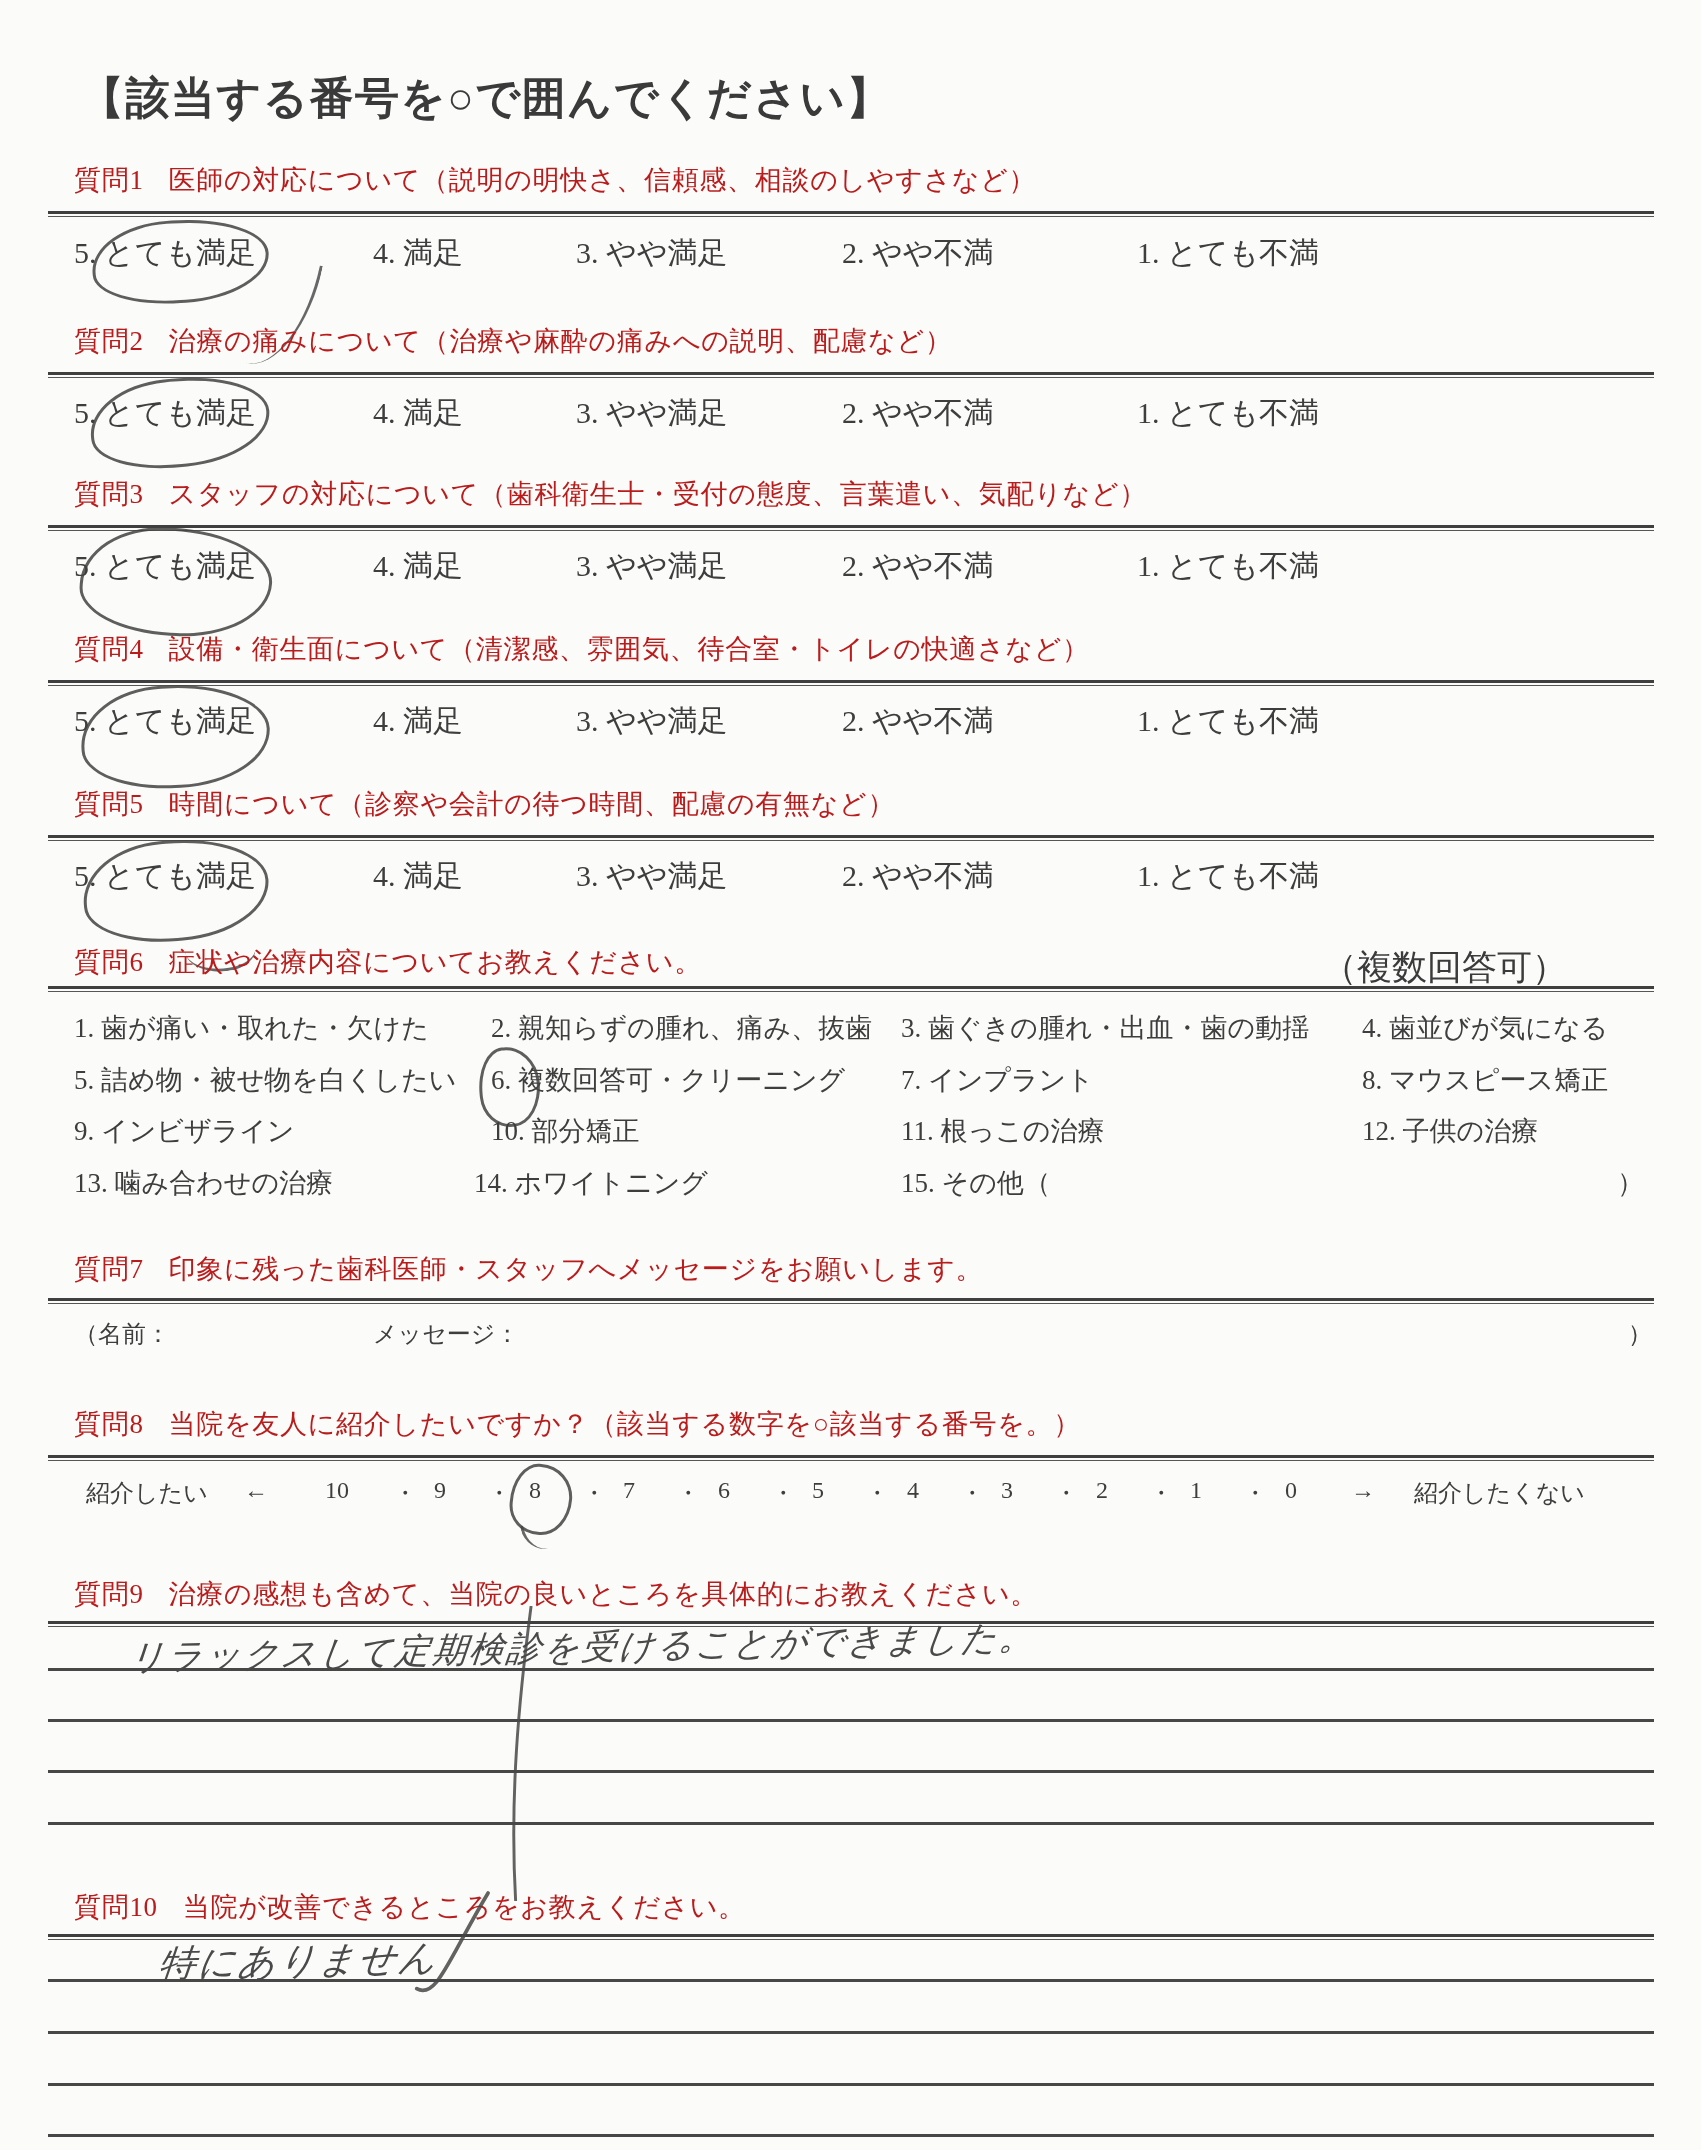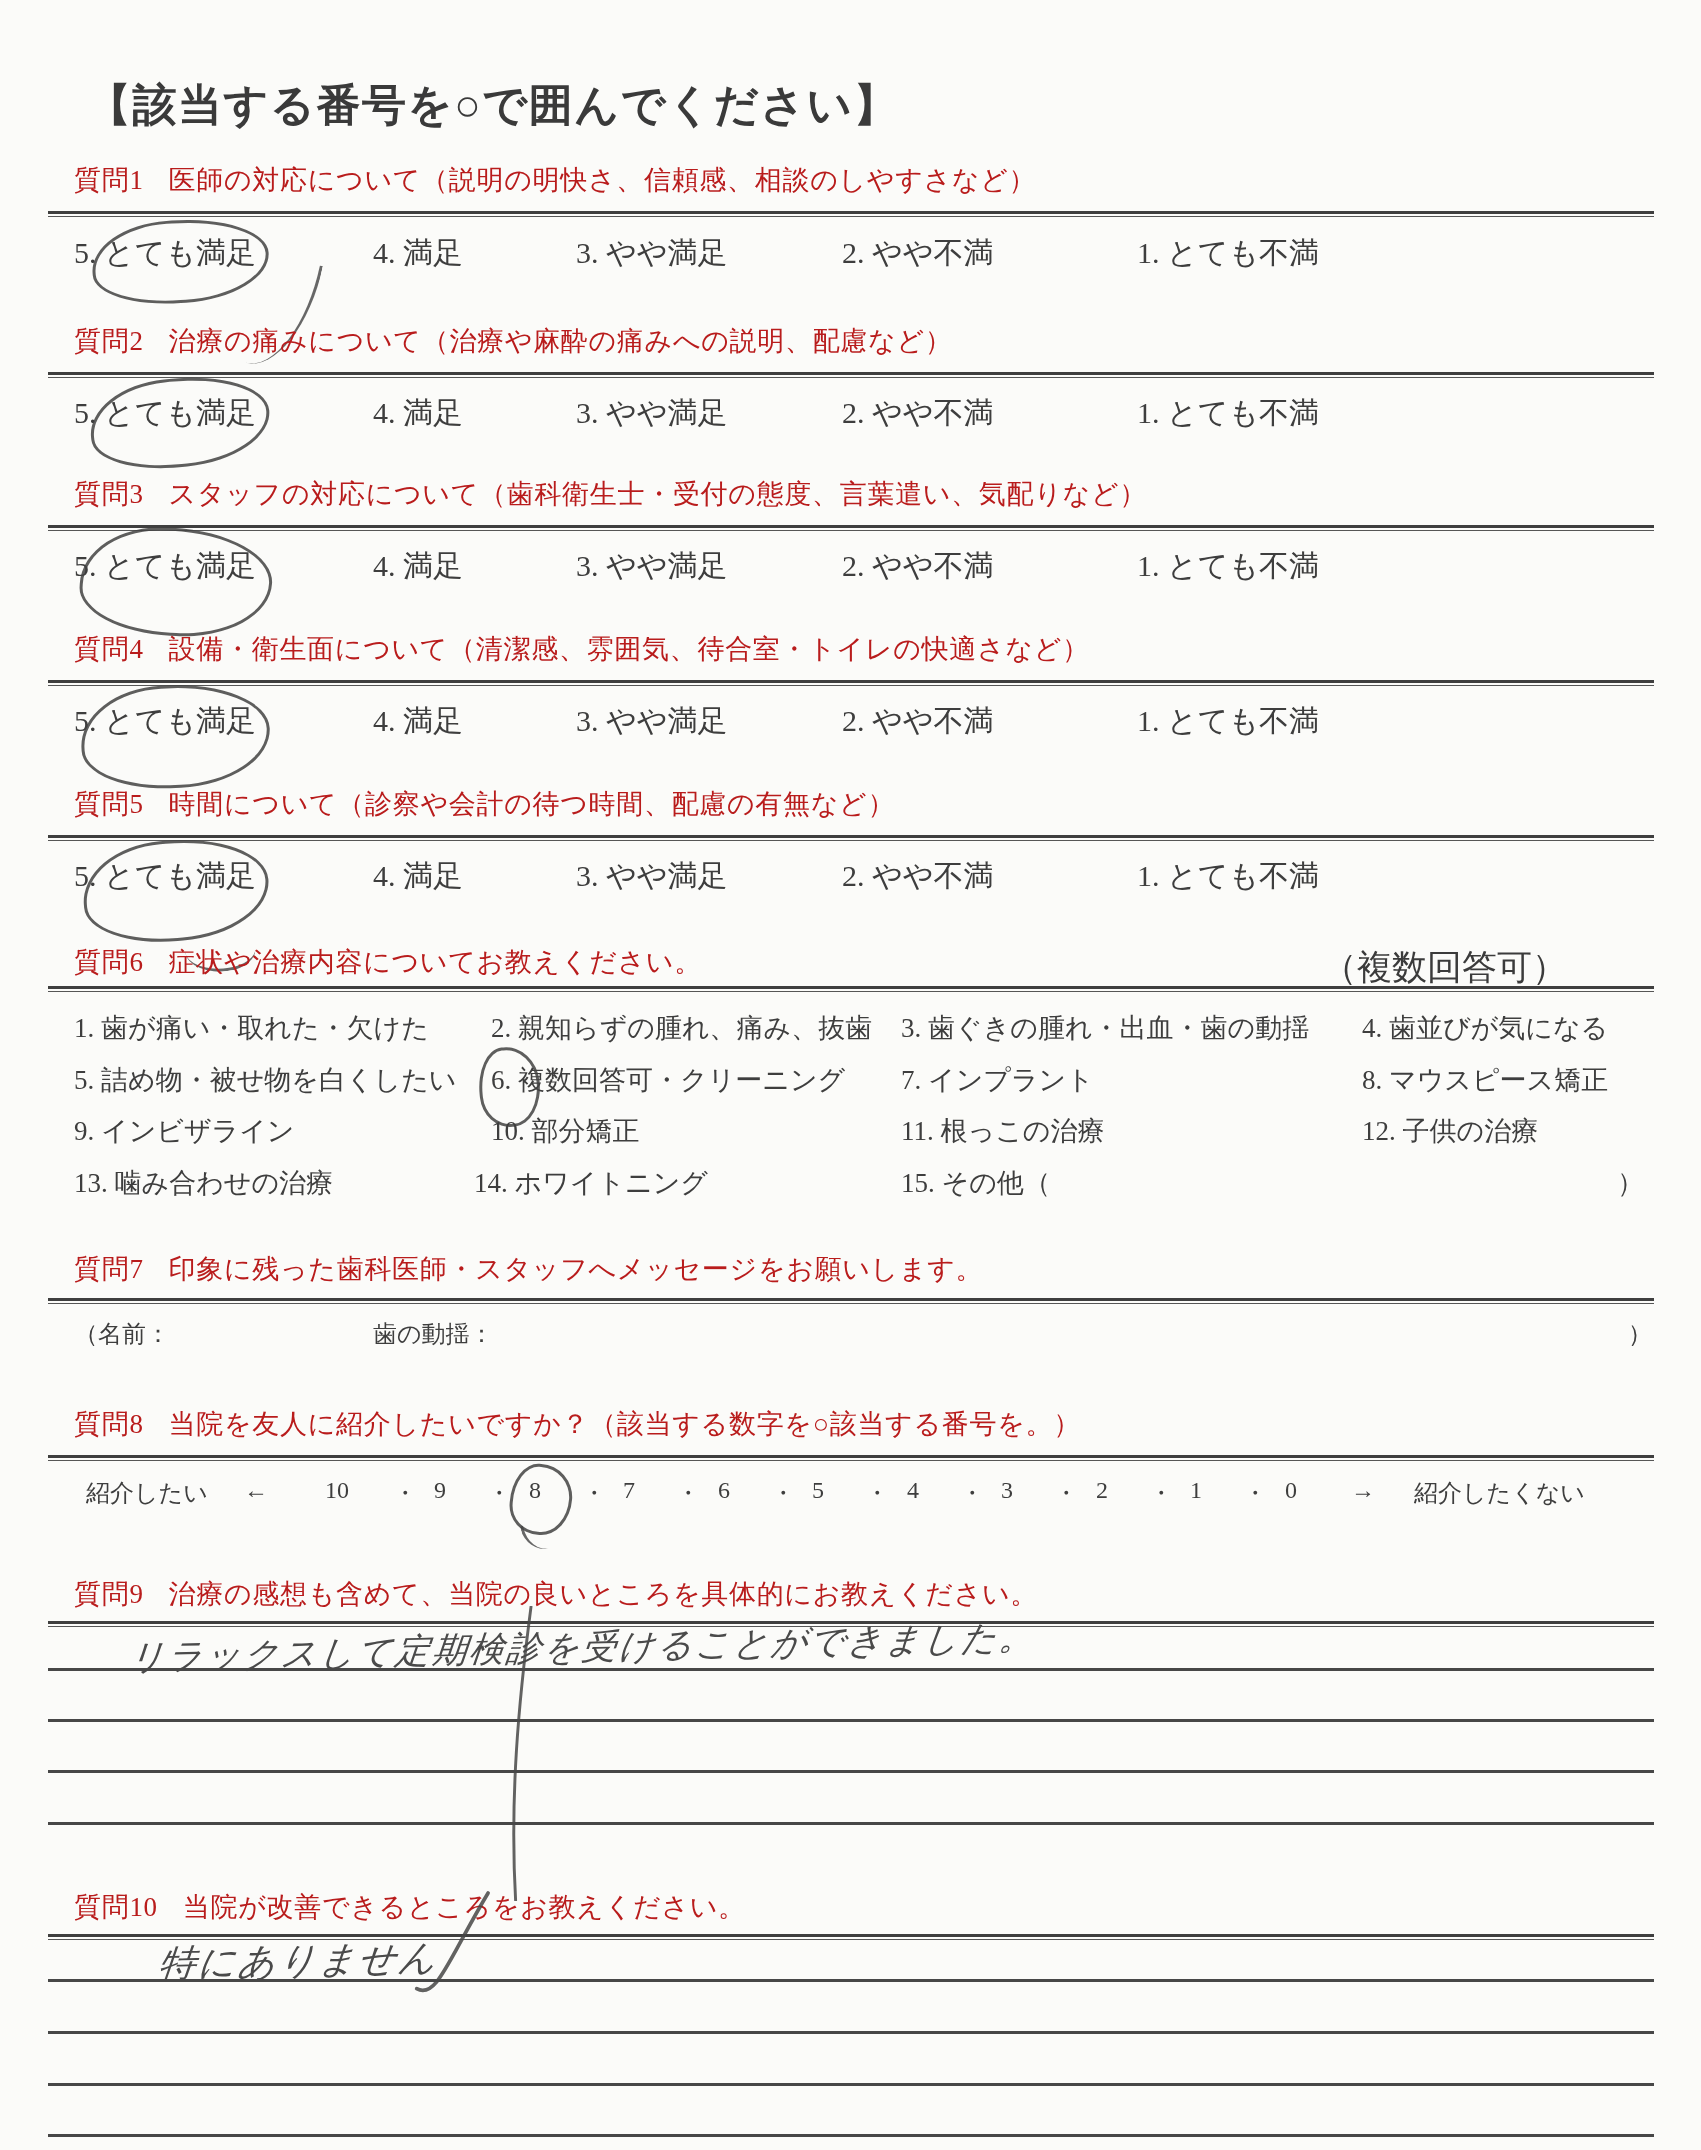--- a/index.html
+++ b/index.html
@@ -8,21 +8,21 @@
     width:1701px;height:2151px;
     margin:0 auto;
     background:#fbfbf9;
     font-family:"Liberation Serif","DejaVu Serif",serif;
     color:#3d3d3d;
     overflow:hidden;
   }
   .page-title{
     position:absolute;left:72px;top:61px;
     font-size:44px;font-weight:bold;letter-spacing:1.5px;
-    white-space:nowrap;margin:15px;color:#3a3a3a;
+    white-space:nowrap;margin:8px;color:#3a3a3a;
   }
   .q-head{
     position:absolute;left:74px;
     font-size:27px;letter-spacing:0.7px;white-space:nowrap;color:#b91c1c;
   }
   .q-label{margin-right:25px;}
   .q-note{
     position:absolute;left:1322px;font-size:35px;white-space:nowrap;color:#3b3b3b;
   }
   .rule{
@@ -143,21 +143,21 @@
     <div class="opt opt-q6" style="top:1165px;left:74px"><span>13.</span> <span>噛み合わせの治療</span></div>
     <div class="opt opt-q6" style="top:1165px;left:474px"><span>14.</span> <span>ホワイトニング</span></div>
     <div class="opt opt-q6" style="top:1165px;left:901px"><span>15.</span> <span>その他（</span></div>
     <div class="opt opt-q6" style="top:1165px;left:1617px">）</div>
   </section>
 
   <section>
     <div class="q-head" style="top:1251px"><span class="q-label">質問7</span><span>印象に残った歯科医師・スタッフへメッセージをお願いします。</span></div>
     <div class="rule" style="top:1298px"></div>
     <div class="row-item" style="top:1318px;left:74px">（名前：</div>
-    <div class="row-item" style="top:1318px;left:373px">歯の動揺：</div>
+    <div class="row-item" style="top:1318px;left:373px">メッセージ：</div>
     <div class="row-item" style="top:1318px;left:1628px">）</div>
   </section>
 
   <section>
     <div class="q-head" style="top:1406px"><span class="q-label">質問8</span><span>当院を友人に紹介したいですか？（該当する数字を○該当する番号を。）</span></div>
     <div class="rule" style="top:1455px"></div>
 
     <div class="row-item" style="top:1477px;left:86px">紹介したい</div>
     <div class="row-item" style="top:1477px;left:244px">←</div>
 

